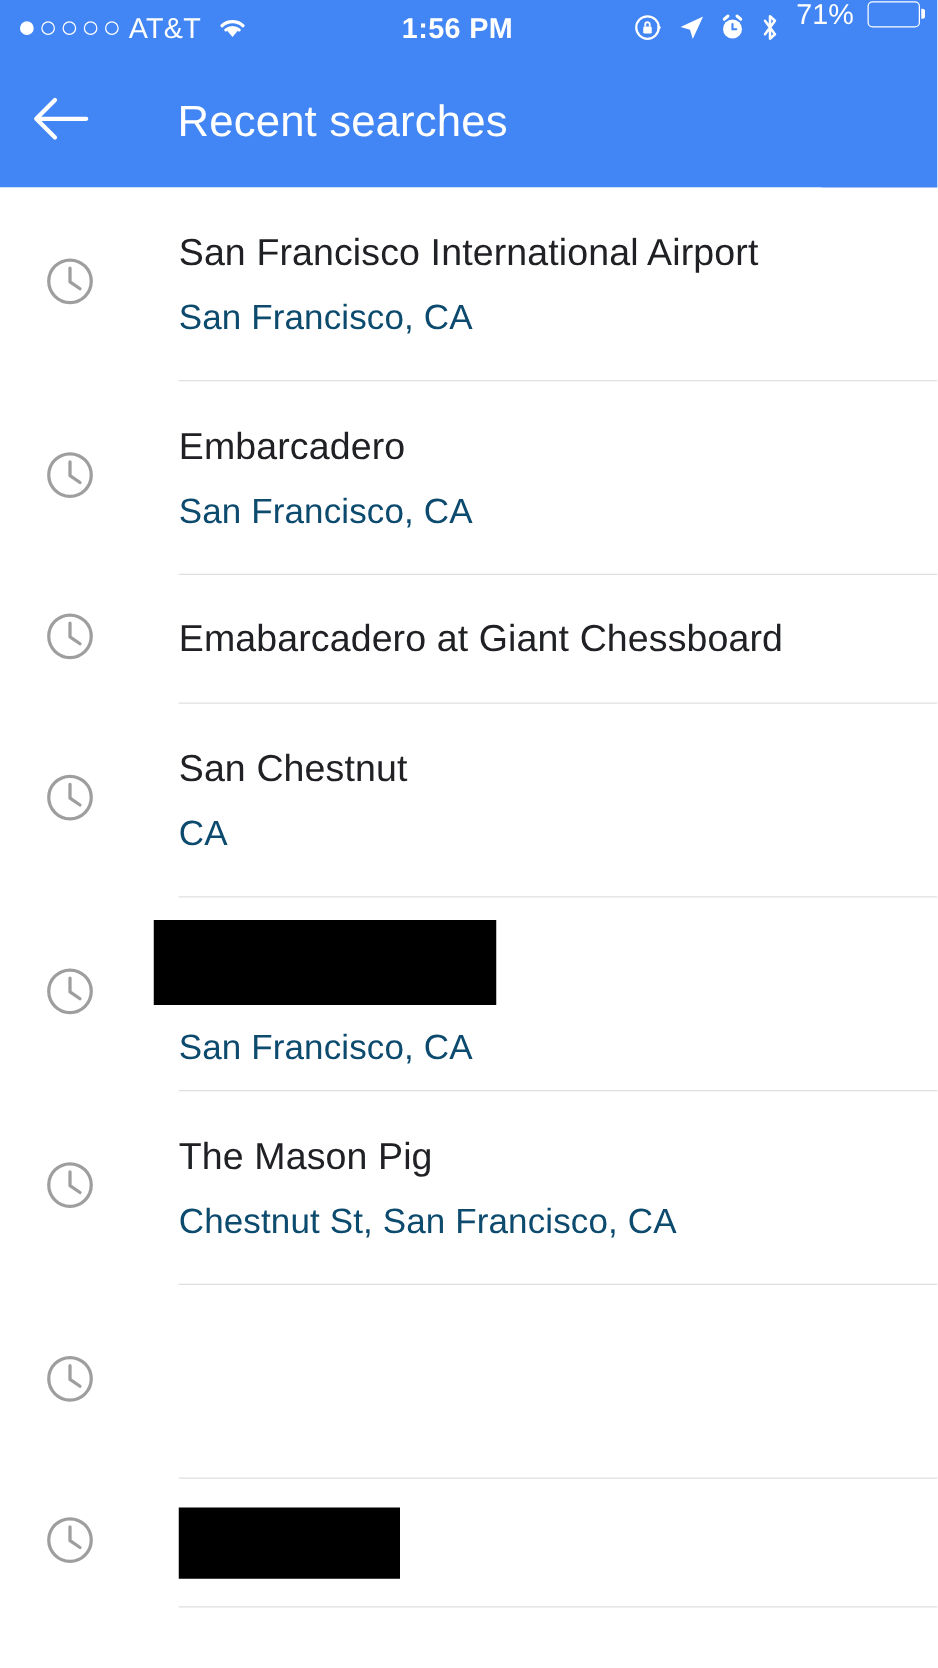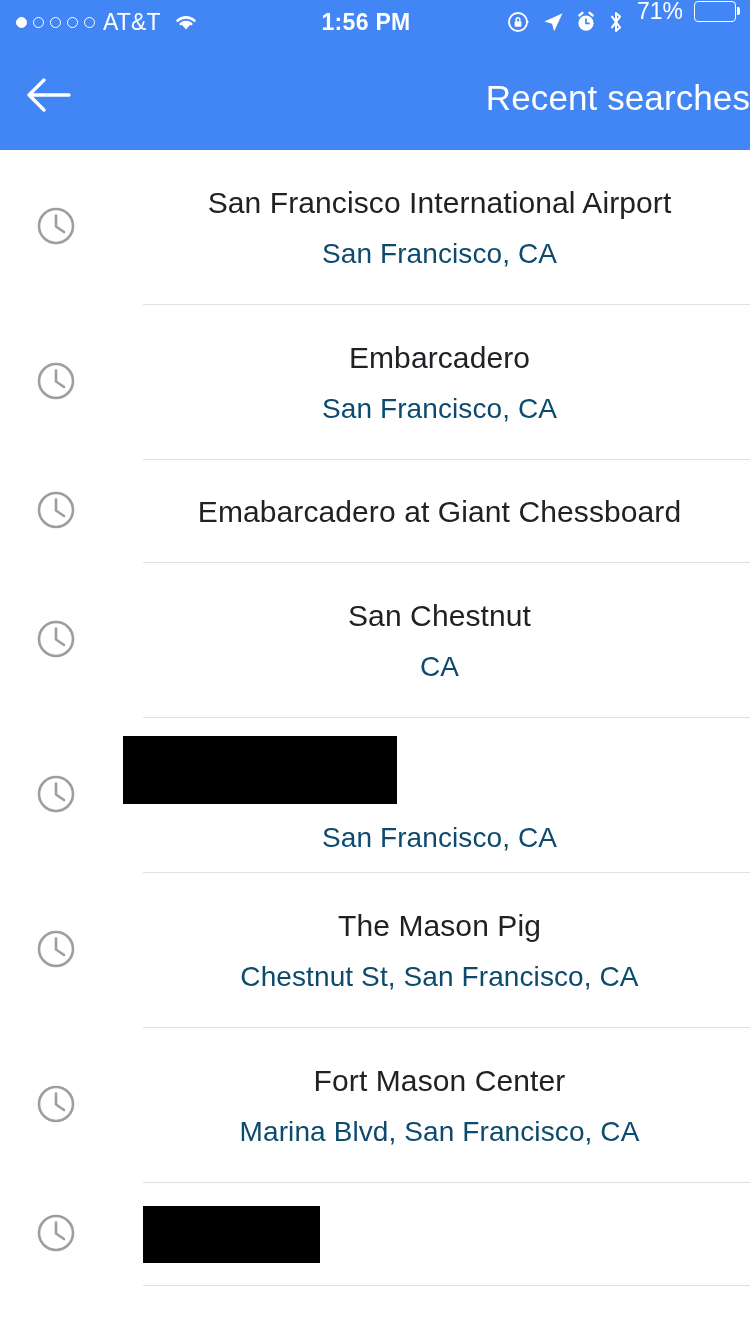--- a/index.html
+++ b/index.html
@@ -52,33 +52,33 @@
   }
   .battery .fill { height:100%; background:#fff; border-radius:1.5px; }
   .battery .nub {
     position:absolute; right:0; top:50%; transform:translateY(-50%);
     width:3px; height:8px; background:#fff; border-radius:0 2px 2px 0;
   }
 
   
   .navrow {
     position:absolute; left:0; top:44px; width:750px; height:106px;
-    display:flex; align-items:center;justify-content:space-between;
+    display:flex; align-items:center;
   }
   .back-btn {
     width:96px; height:106px; display:flex; align-items:center; justify-content:center;
     cursor:pointer;
   }
   .page-title {
     color:#ffffff; font-size:35px; line-height:1; letter-spacing:0.1px;
     margin-left:46px;
   }
 
   
-  .list { position:absolute; left:0; top:150px; width:657px; background:#fff;text-align:center; }
+  .list { position:absolute; left:0; top:150px; width:657px; background:#fff; }
   .row { position:relative; width:750px; display:flex; align-items:center; }
   .row-icon {
     position:absolute; left:36px; top:50%; transform:translateY(-50%);
     width:40px; height:40px; display:flex; align-items:center; justify-content:center;
   }
   .row-body {
     margin-left:143px; width:607px; padding-right:14px;
     display:flex; flex-direction:column; justify-content:center;
   }
   .row-title {
@@ -254,24 +254,20 @@
         </div>
         <div class="divider" style="background: rgb(224, 224, 224);"></div>
       </div>
       <div class="row two-line">
         <div class="row-icon">
           <span><svg width="40" height="40" viewBox="0 0 40 40">
               <circle cx="20" cy="20" r="17" stroke="#9e9e9e" stroke-width="2.6" fill="none"></circle>
               <path d="M20 9.5 V20.5 L28 26" stroke="#9e9e9e" stroke-width="2.6" fill="none" stroke-linecap="round" stroke-linejoin="round"></path>
             </svg></span>
         </div>
-        <div class="row-body">
-          <div class="row-title">Fort Mason Center</div>
-          <div class="row-sub">Marina Blvd, San Francisco, CA</div>
-        </div>
         <div class="divider" style="background: rgb(224, 224, 224);"></div>
       </div>
       <div class="row one-line">
         <div class="row-icon">
           <span><svg width="40" height="40" viewBox="0 0 40 40">
               <circle cx="20" cy="20" r="17" stroke="#9e9e9e" stroke-width="2.6" fill="none"></circle>
               <path d="M20 9.5 V20.5 L28 26" stroke="#9e9e9e" stroke-width="2.6" fill="none" stroke-linecap="round" stroke-linejoin="round"></path>
             </svg></span>
         </div>
         <div class="row-body">

